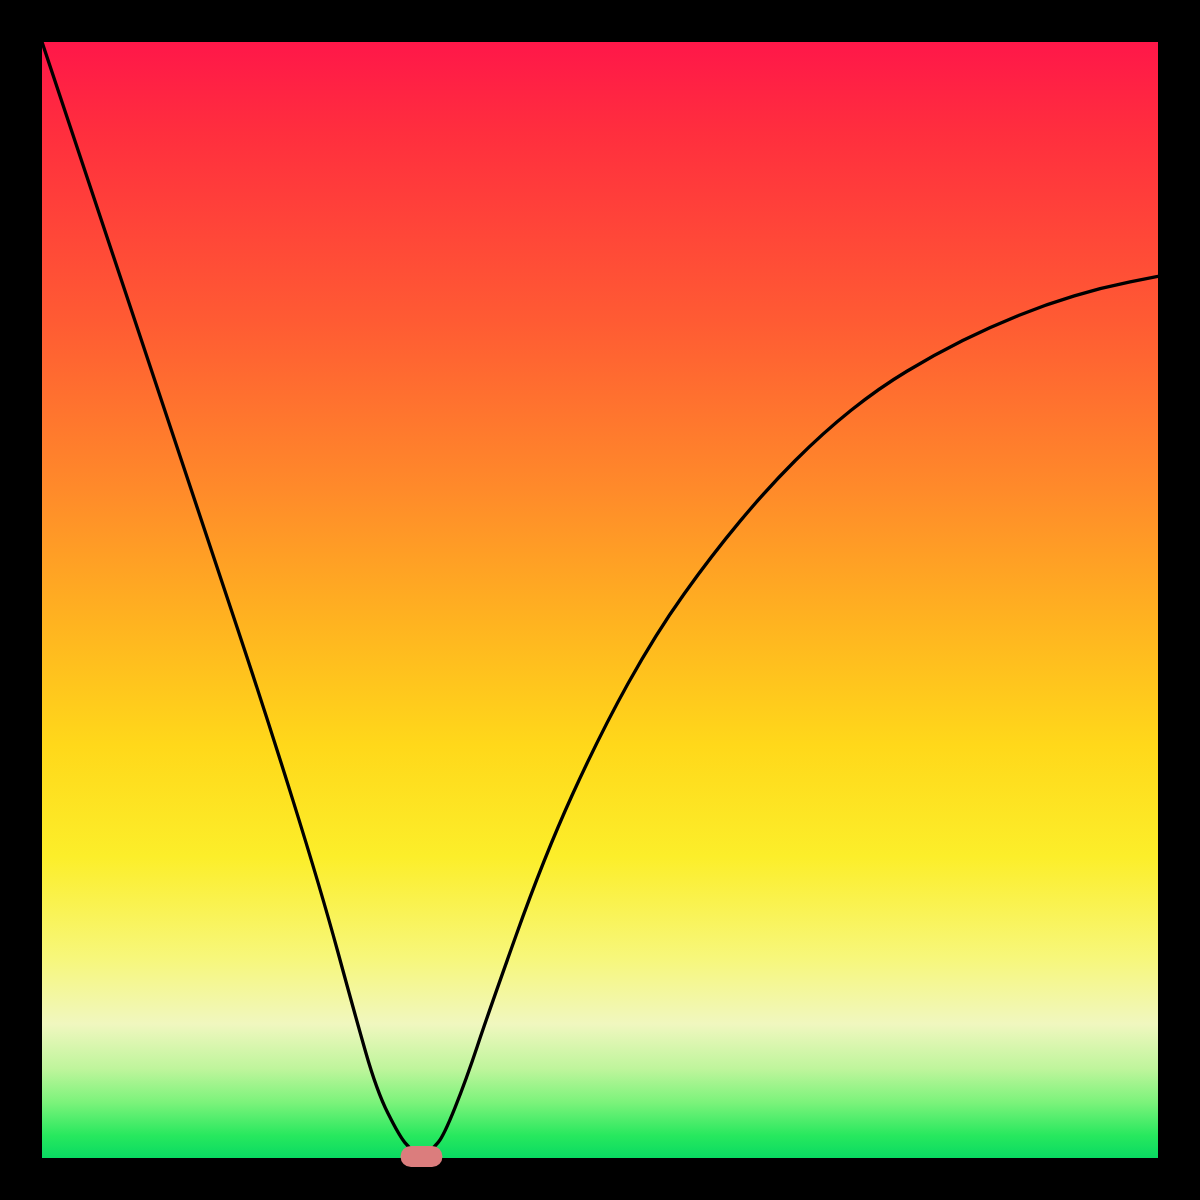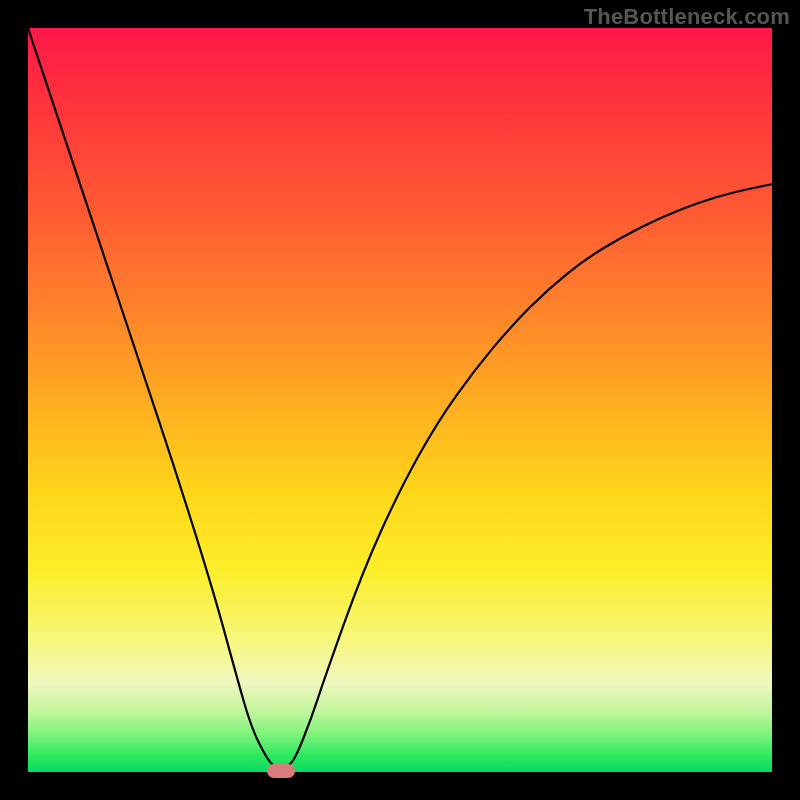--- a/index.html
+++ b/index.html
@@ -68,21 +68,20 @@
     height: 14px;
     border-radius: 7px;
     background: #db7d7d;
     z-index: 2;
   }
 </style>
 </head>
 <body>
 
 <div class="container">
-  <div class="watermark">TheBottleneck.com</div>
   <div class="plot-wrap">
     <div class="gradient"></div>
     <svg class="curve" viewBox="0 0 744 744" preserveAspectRatio="none">
       <path d="M 0.00 0.00 Q 0.00 0.00 18.60 55.80 Q 37.20 111.60 55.80 167.40 Q 74.40 223.20 93.00 279.00 Q 111.60 334.80 130.20 390.60 Q 148.80 446.40 167.40 505.92 Q 186.00 565.44 197.16 606.36 Q 208.32 647.28 215.76 673.32 Q 223.20 699.36 230.64 714.24 Q 238.08 729.12 241.80 733.58 Q 245.52 738.05 249.24 741.02 Q 252.96 744.00 256.68 741.02 Q 260.40 738.05 264.12 733.58 Q 267.84 729.12 275.28 710.52 Q 282.72 691.92 290.16 669.60 Q 297.60 647.28 316.20 595.20 Q 334.80 543.12 353.40 502.20 Q 372.00 461.28 390.60 427.80 Q 409.20 394.32 427.80 368.28 Q 446.40 342.24 465.00 319.92 Q 483.60 297.60 502.20 279.00 Q 520.80 260.40 539.40 245.52 Q 558.00 230.64 576.60 219.48 Q 595.20 208.32 613.80 199.02 Q 632.40 189.72 651.00 182.28 Q 669.60 174.84 688.20 169.26 Q 706.80 163.68 725.40 159.96 T 744.00 156.24" fill="none" stroke="#000" stroke-width="2.2" stroke-linecap="round" stroke-linejoin="round"></path>
     </svg>
     <div class="bottleneck-marker" style="left: 238.96px; top: 736px; background: rgb(219, 125, 125);"></div>
   </div>
 </div>
 
 </body></html>

